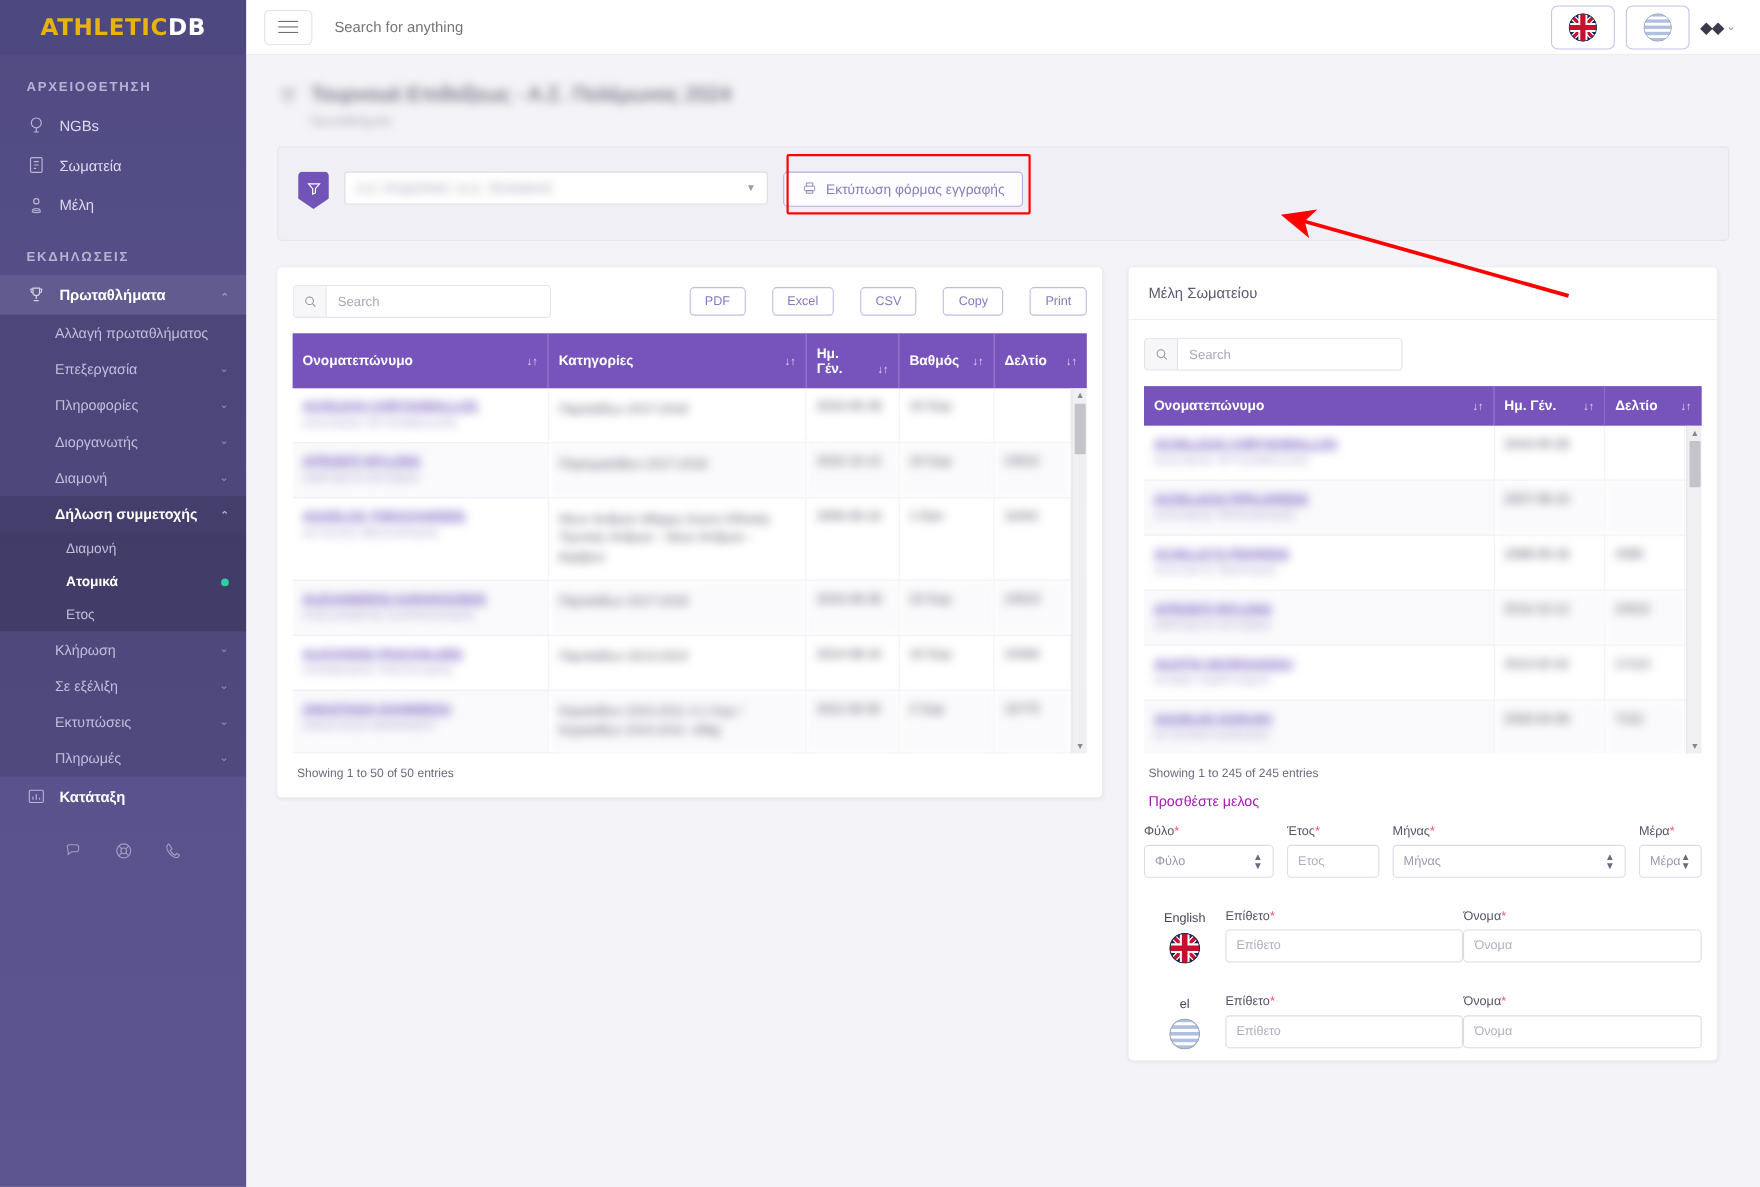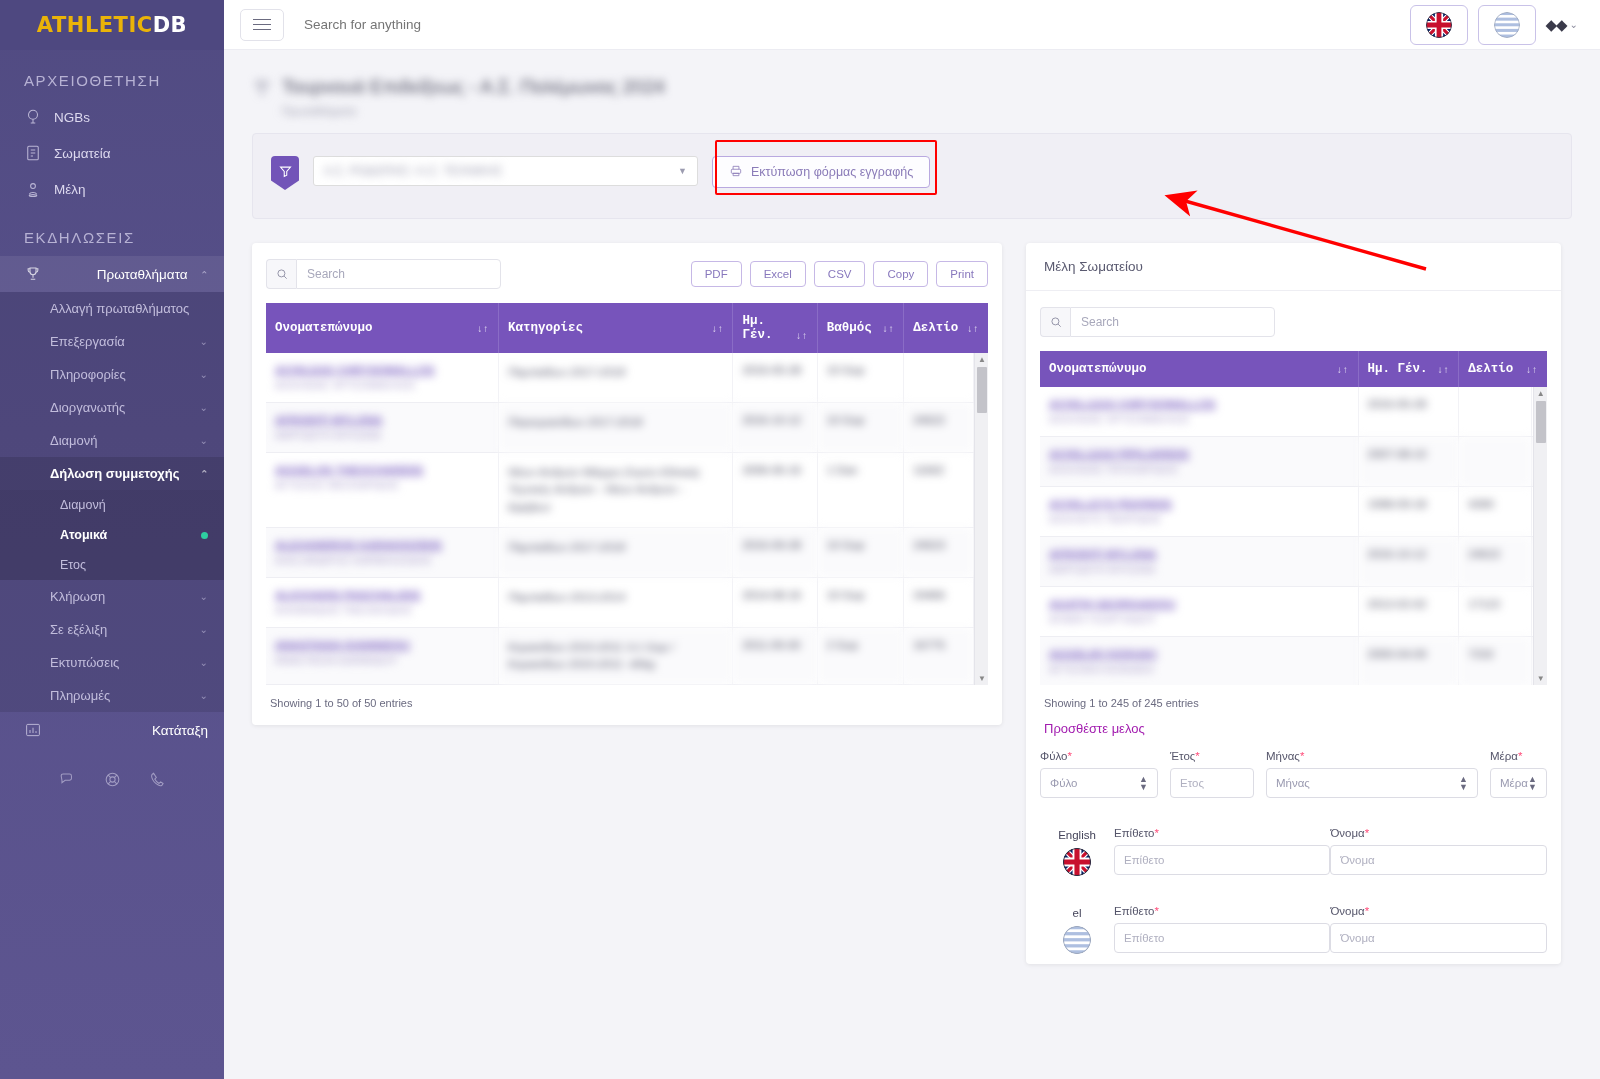--- a/index.html
+++ b/index.html
@@ -22,31 +22,31 @@
     background: #4e4880;
   }
   .brand-text {
     font-size: 21px; font-weight: 800; letter-spacing: .5px;
     font-family: "DejaVu Sans", sans-serif;
   }
   .brand-a { color: #eab308; }
   .brand-b { color: #ffffff; }
 
   .sect-title {
-    color: #b7b2d4; font-size: 15px; letter-spacing: 1.6px;
-    padding: 22px 0 10px 24px; text-transform: uppercase; font-weight: 400;
+    color: #b7b2d4; font-size: 12px; letter-spacing: 1.6px;
+    padding: 22px 0 10px 24px; text-transform: uppercase; font-weight: 700;
   }
   .nav-item {
     display: flex; align-items: center; gap: 12px;
     padding: 9px 16px 9px 24px; color: #ddd9ef; font-size: 13.5px;
     cursor: pointer; position: relative;
   }
   .nav-item .ico { width: 18px; height: 18px; flex: 0 0 18px; opacity: .75; display:block; }
   .nav-item .lbl { flex: 1; }
-  .nav-item.bold .lbl { font-weight: 400; color: #fff; text-align: right; }
+  .nav-item.bold .lbl { font-weight: 700; color: #fff; }
   .nav-item.open { background: rgba(255,255,255,.08); }
   .sub-wrap { background: rgba(0,0,0,.10); }
   .sub-item {
     padding: 9px 16px 9px 50px; color: #c2bddc; font-size: 13px;
     display: flex; align-items: center; cursor: pointer;
   }
   .sub-item .lbl { flex: 1; }
   .sub-item.active-sub { background: rgba(0,0,0,.12); }
   .sub2-wrap { background: rgba(0,0,0,.16); }
   .sub2-item {
@@ -141,35 +141,35 @@
     width: 30px; height: 30px; border: 1px solid #e3e3ea; border-right: none;
     border-radius: 4px 0 0 4px; background: #f7f7fa;
     display: flex; align-items: center; justify-content: center;
   }
   .srch-in {
     height: 30px; width: 205px; border: 1px solid #e3e3ea; border-radius: 0 4px 4px 0;
     padding: 0 10px; font-size: 12px; color: #5a5a70; outline: none;
     font-family: inherit;
   }
   .srch-in::placeholder { color: #a8a8bb; }
-  .exp-btns { display: flex; gap: 8px; }
+  .exp-btns { display: flex; gap: 24px; }
   .exp-btn {
     border: 1px solid #c6b8e6; border-radius: 4px; background: #fff;
     color: #8878bd; font-size: 11.5px; padding: 6px 13px; cursor: pointer;
     font-family: inherit;
   }
 
   table { border-collapse: collapse; width: 100%; table-layout: fixed; }
   thead th {
     background: #7754bb; color: #fff; font-size: 12.5px; font-weight: 700;
     text-align: left; padding: 11px 9px; vertical-align: middle;
     border-right: 1px solid #8a6cc6;
   }
   thead th:last-child { border-right: none; }
-  .th-in { display: flex; align-items: flex-end; justify-content: space-between; gap: 4px; font-family: Liberation Mono, monospace; }
+  .th-in { display: flex; align-items: flex-end; justify-content: space-between; gap: 4px; }
   .sort { font-size: 10px; opacity: .75; white-space: nowrap; }
   tbody td {
     padding: 11px 9px; font-size: 11.5px; color: #4a4a5e; vertical-align: top;
     border-bottom: 1px solid #eeeef3; border-right: 1px solid #f2f2f6;
   }
   tbody td:last-child { border-right: none; }
   tbody tr.alt td { background: #fafafc; }
   .nm-en { color: #7a5fc0; font-weight: 700; font-size: 11.5px; text-decoration: underline; }
   .nm-el { color: #a79bc9; font-size: 11px; margin-top: 3px; }
   .cat-txt { font-style: italic; color: #55556a; line-height: 1.5; }

